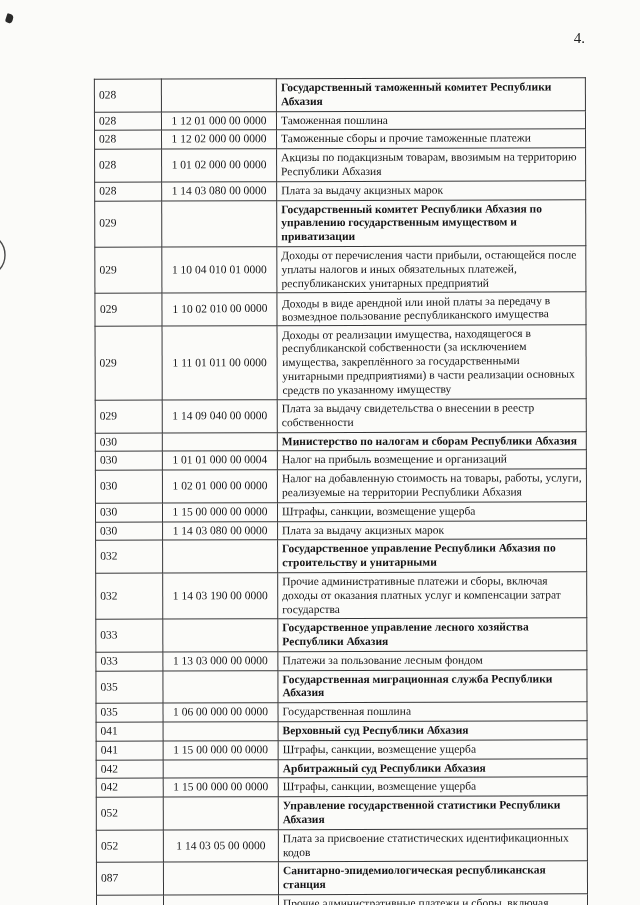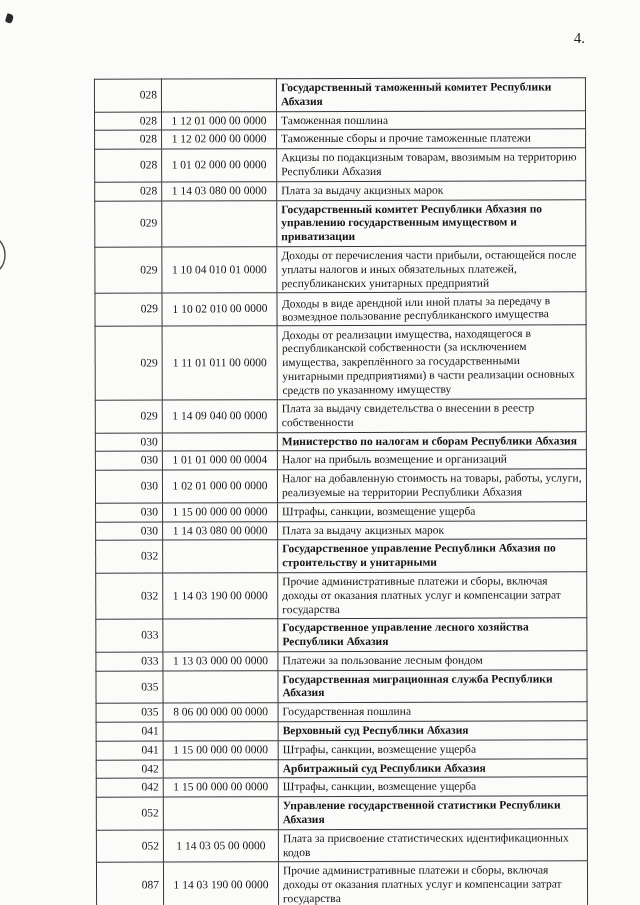--- a/index.html
+++ b/index.html
@@ -39,21 +39,21 @@
   table.budget td {
     border: 1px solid #38383a;
     font-size: 11.5px;
     line-height: 1.2;
     padding: 2px 4px;
     vertical-align: middle;
     color: #151517;
   }
   td.code {
     width: 58px;
-    text-align: right;
+    text-align: left;
     white-space: nowrap;
     margin-top: 12px;
   }
   td.kbk {
     width: 106px;
     text-align: center;
     white-space: nowrap;
   }
   td.desc {
     text-align: left;
@@ -193,21 +193,21 @@
             <td class="kbk">1 13 03 000 00 0000</td>
             <td class="desc">Платежи за пользование лесным фондом</td>
           </tr>
           <tr class="dept">
             <td class="code">035</td>
             <td class="kbk"></td>
             <td class="desc">Государственная миграционная служба Республики Абхазия</td>
           </tr>
           <tr>
             <td class="code">035</td>
-            <td class="kbk">8 06 00 000 00 0000</td>
+            <td class="kbk">1 06 00 000 00 0000</td>
             <td class="desc">Государственная пошлина</td>
           </tr>
           <tr class="dept">
             <td class="code">041</td>
             <td class="kbk"></td>
             <td class="desc">Верховный суд Республики Абхазия</td>
           </tr>
           <tr>
             <td class="code">041</td>
             <td class="kbk">1 15 00 000 00 0000</td>
@@ -226,20 +226,25 @@
           <tr class="dept">
             <td class="code">052</td>
             <td class="kbk"></td>
             <td class="desc">Управление государственной статистики Республики Абхазия</td>
           </tr>
           <tr>
             <td class="code">052</td>
             <td class="kbk">1 14 03 05 00 0000</td>
             <td class="desc">Плата за присвоение статистических идентификационных кодов</td>
           </tr>
+          <tr class="dept">
+            <td class="code">087</td>
+            <td class="kbk"></td>
+            <td class="desc">Санитарно-эпидемиологическая республиканская станция</td>
+          </tr>
           <tr>
             <td class="code">087</td>
             <td class="kbk">1 14 03 190 00 0000</td>
             <td class="desc">Прочие административные платежи и сборы, включая доходы от оказания платных услуг и компенсации затрат государства</td>
           </tr>
         </tbody>
     </table>
   </div>
 
 </div>

